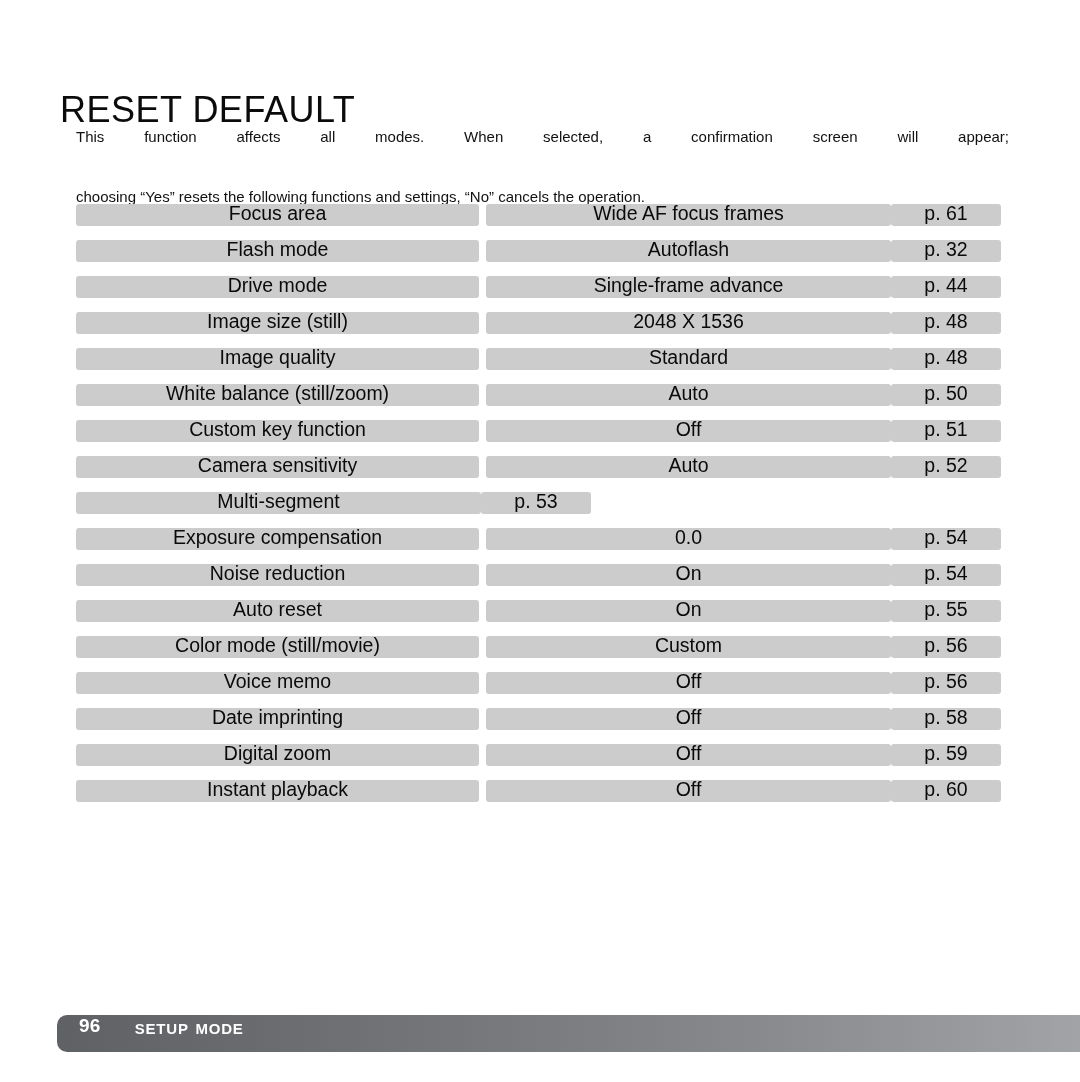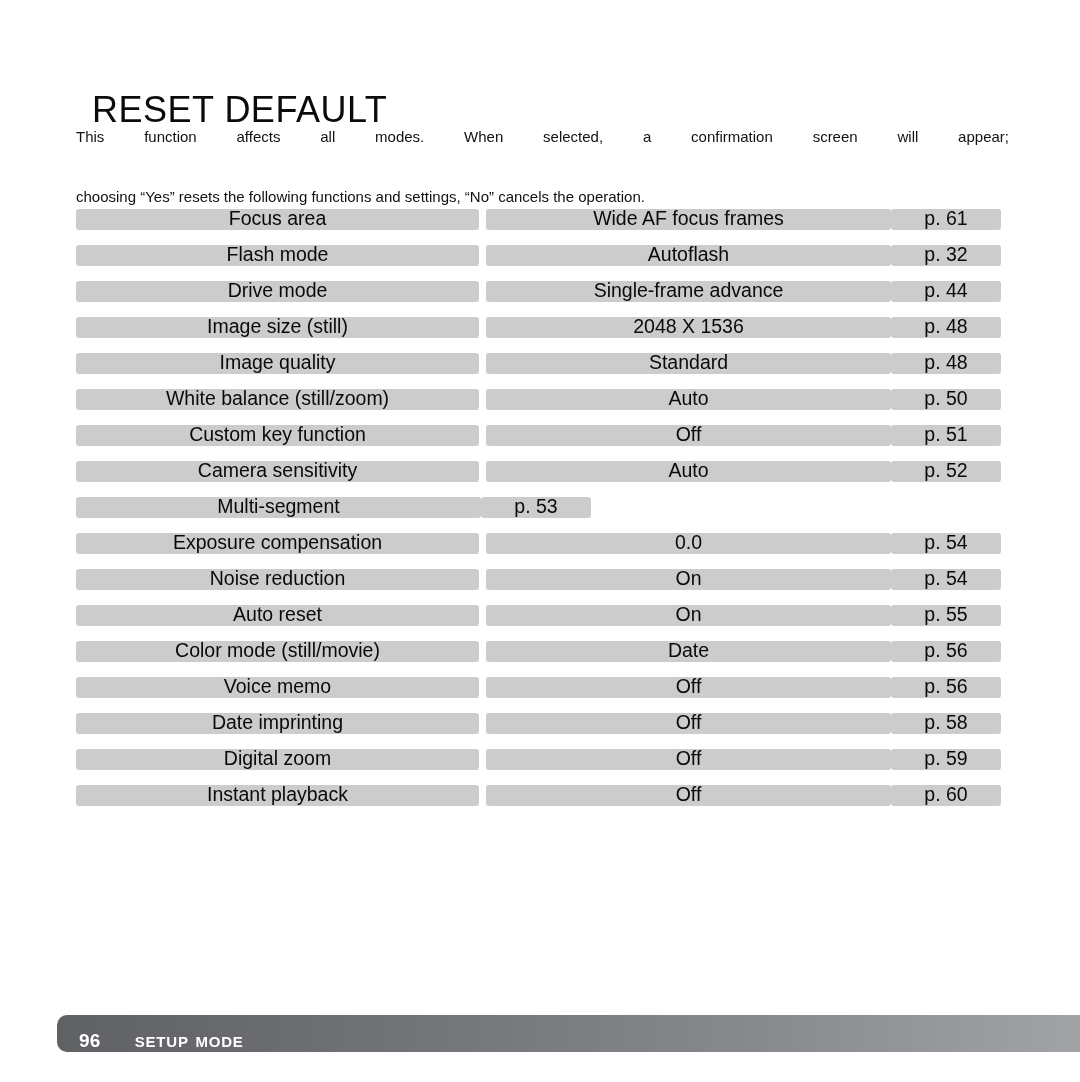--- a/index.html
+++ b/index.html
@@ -20,21 +20,21 @@
   .page {
     position: absolute;
     left: 0; top: 0;
     width: 1080px;
     height: 1082px;
   }
 
   
   .page-title {
     position: absolute;
-    left: 92px;
+    left: 60px;
     top: 64px;
     font-size: 36px;
     font-weight: 400;
     letter-spacing: 0.5px;
     line-height: 44px;
     white-space: nowrap;
     color: #0b0b0b;
   }
 
   
@@ -66,21 +66,21 @@
   .settings-table {
     position: absolute;
     left: 76px;
     top: 200px;
     width: 930px;
   }
   .table-row {
     display: flex;
     height: 30px;
     margin-bottom: 6px;
-    align-items: flex-end;
+    align-items: center;
   }
   .cell {
     background: #cccccc;
     border-radius: 3px;
     display: flex;
     align-items: center;
     justify-content: center;
     font-size: 19.5px;
     line-height: 1;
     color: #0a0a0a;
@@ -102,21 +102,21 @@
   .footer-bar {
     position: absolute;
     left: 57px;
     top: 1015px;
     width: 1023px;
     height: 37px;
     border-top-left-radius: 10px;
     border-bottom-left-radius: 10px;
     background: linear-gradient(to right, #5f6165 0%, #686a6e 18%, #76787c 42%, #87898d 68%, #98999d 88%, #a2a3a7 100%);
     display: flex;
-    align-items: flex-end;
+    align-items: flex-start;
     overflow: hidden;
   }
   .footer-page-number {
     margin-left: 22px;
     font-size: 19px;
     font-weight: 700;
     color: #ffffff;
     letter-spacing: 0.3px;
   }
   .footer-section {
@@ -197,21 +197,21 @@
         <div class="cell cell-setting">On</div>
         <div class="cell cell-page">p. 54</div>
       </div>
       <div class="table-row">
         <div class="cell cell-function">Auto reset</div>
         <div class="cell cell-setting">On</div>
         <div class="cell cell-page">p. 55</div>
       </div>
       <div class="table-row">
         <div class="cell cell-function">Color mode (still/movie)</div>
-        <div class="cell cell-setting">Date</div>
+        <div class="cell cell-setting">Custom</div>
         <div class="cell cell-page">p. 56</div>
       </div>
       <div class="table-row">
         <div class="cell cell-function">Voice memo</div>
         <div class="cell cell-setting">Off</div>
         <div class="cell cell-page">p. 56</div>
       </div>
       <div class="table-row">
         <div class="cell cell-function">Date imprinting</div>
         <div class="cell cell-setting">Off</div>

